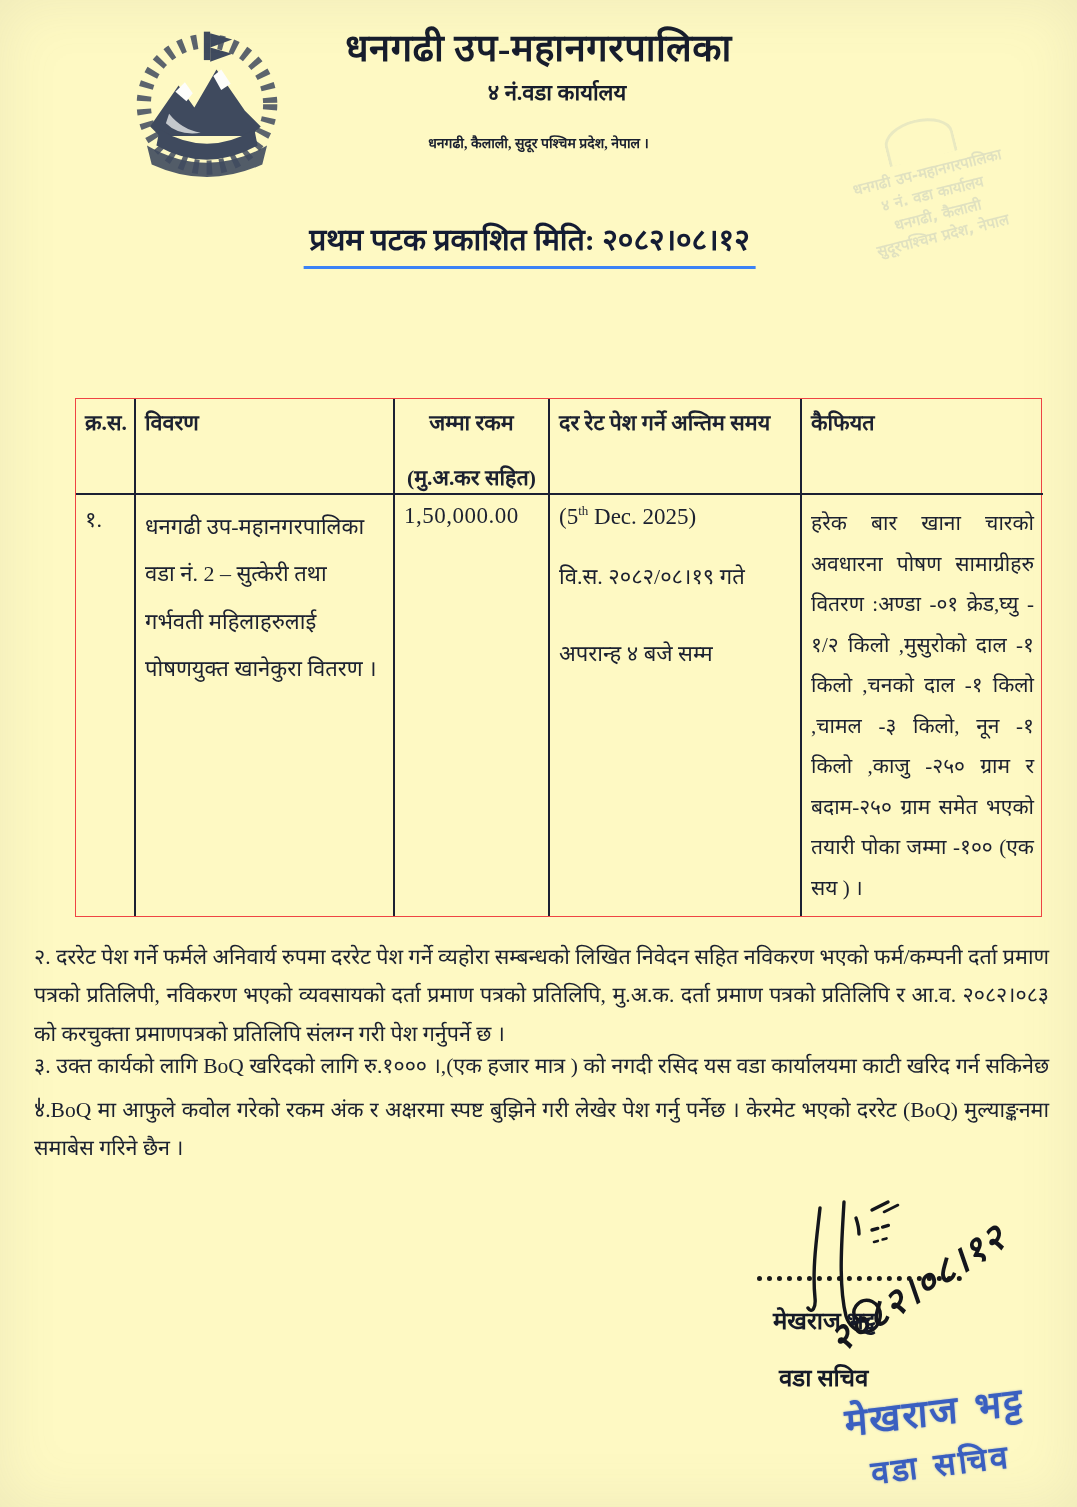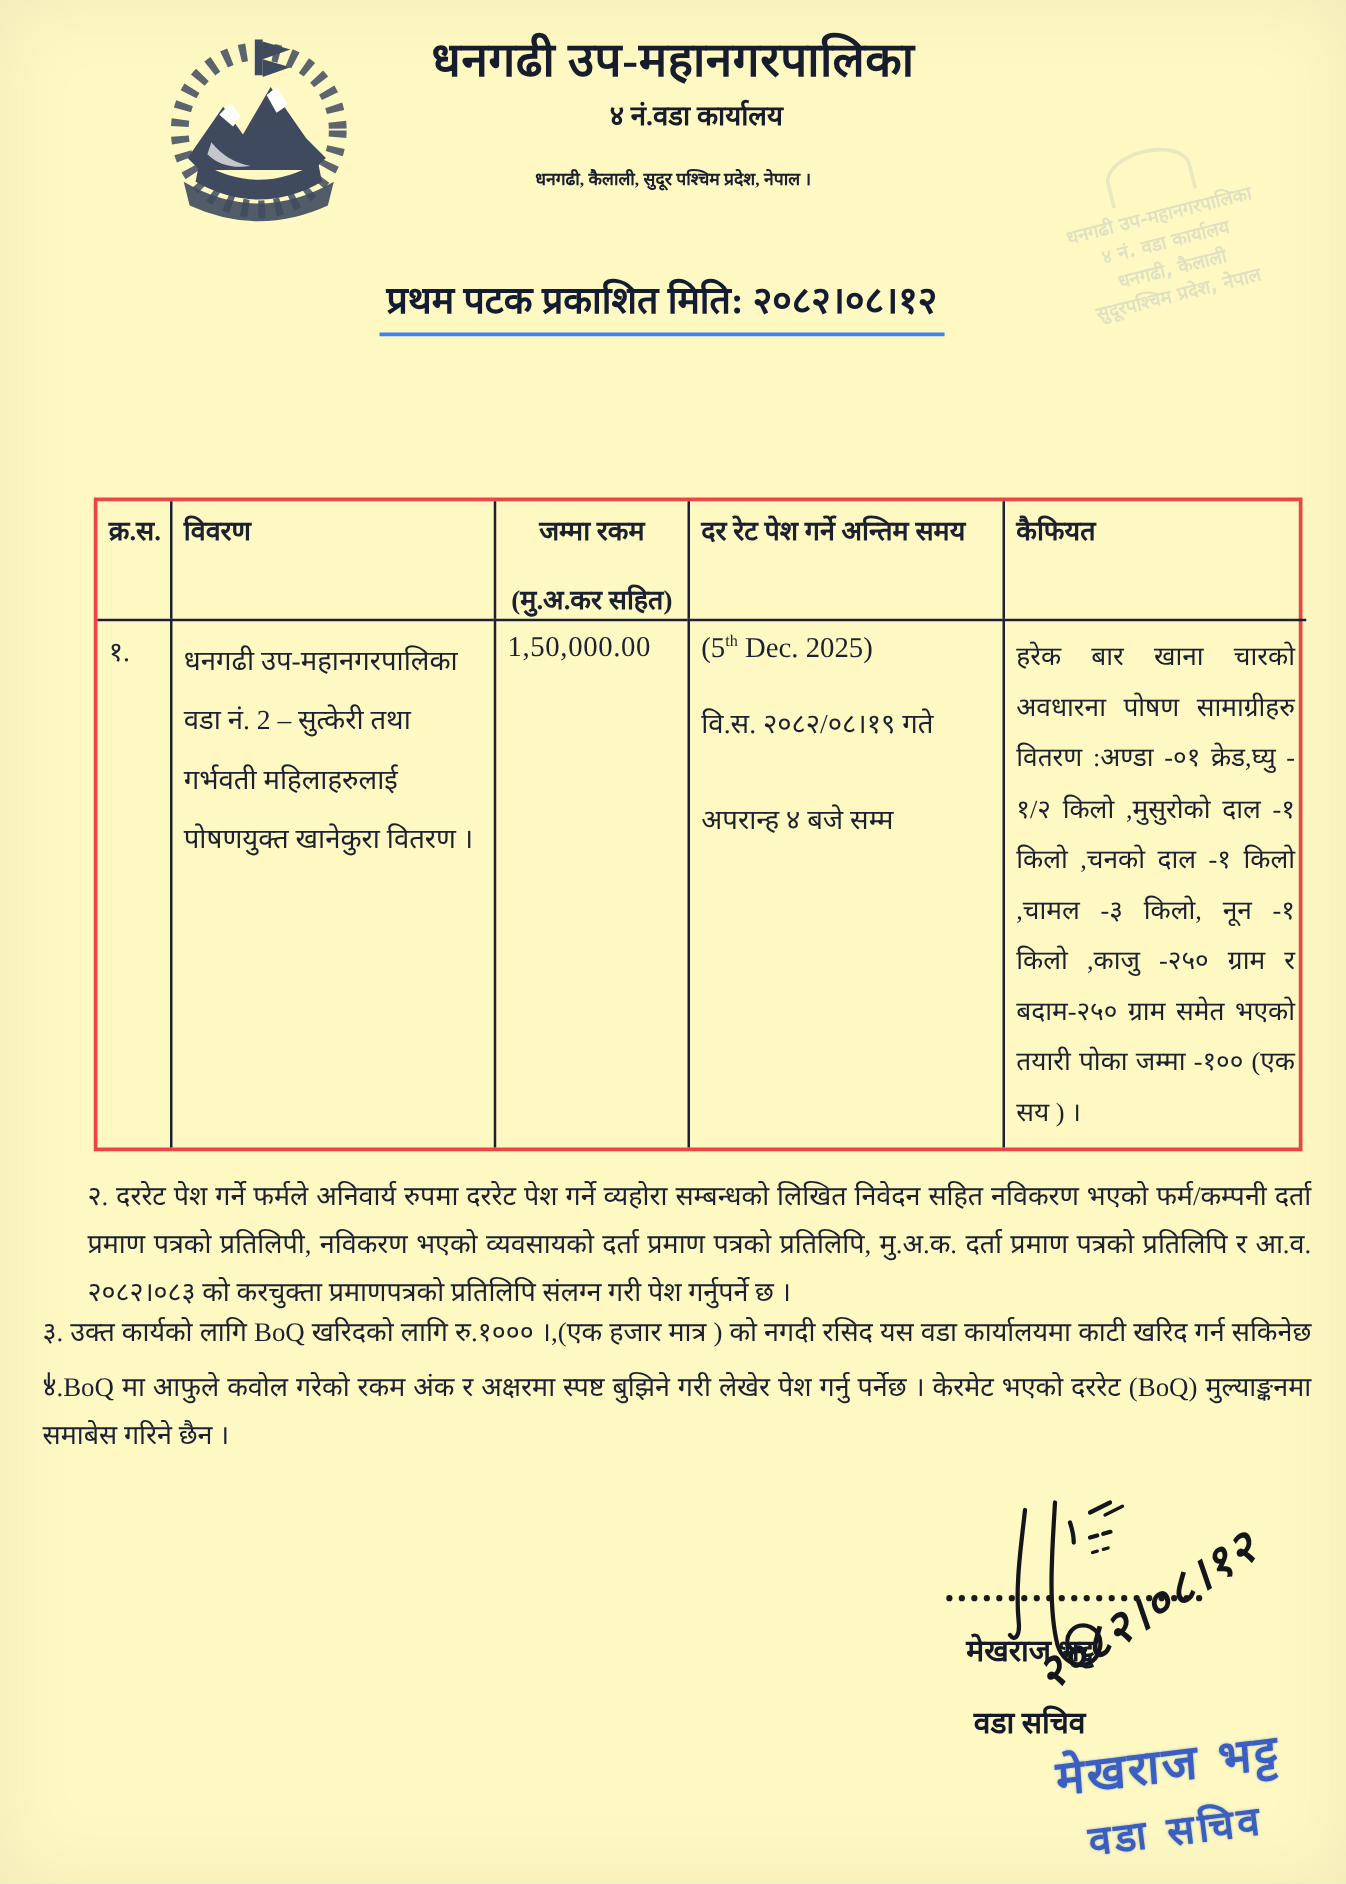--- a/index.html
+++ b/index.html
@@ -30,29 +30,29 @@
     font-size:30px; font-weight:bold; color:#141c33;
     border-bottom:3px solid #3b82f6; padding:0 6px 7px 6px; white-space:nowrap;
   }
   
   .para {
     position:absolute; left:34px; right:28px;
     font-size:21.5px; line-height:1.78; text-align:justify; color:#1b2130;
     font-weight:500;
   }
   .p1 { top:303px; }
-  .p2 { top:938px;margin-left:36px; }
+  .p2 { top:938px; }
   .p3 { top:1047px; }
   .p4 { top:1091px; }
   
   .tbl {
     position:absolute; left:75px; top:398px; width:967px;
     display:grid; grid-template-columns:58px 259px 155px 252px 243px;
     grid-template-rows:94px 423px;
-    border:3px solid #ef4444;
+    border:1px solid #ef4444;
   }
   .tbl .cell { border-left:2px solid #1c2133; border-top:2px solid #1c2133; padding:8px 9px; }
   .tbl .cell.first-col { border-left:none; }
   .tbl .cell.hdr-row { border-top:none; font-weight:bold; font-size:21.5px; }
   .c-amount-h { text-align:center; }
   .c-amount-h .l2 { margin-top:26px; font-weight:bold; }
   .c-sn-b { font-size:22px; padding-top:14px; }
   .c-desc-b { font-size:22px; line-height:2.15; padding-top:10px; padding-right:24px; }
   .c-amt-b { font-size:23px; padding-top:14px; letter-spacing:.5px; }
   .c-dl-b { font-size:22px; padding-top:8px; }

